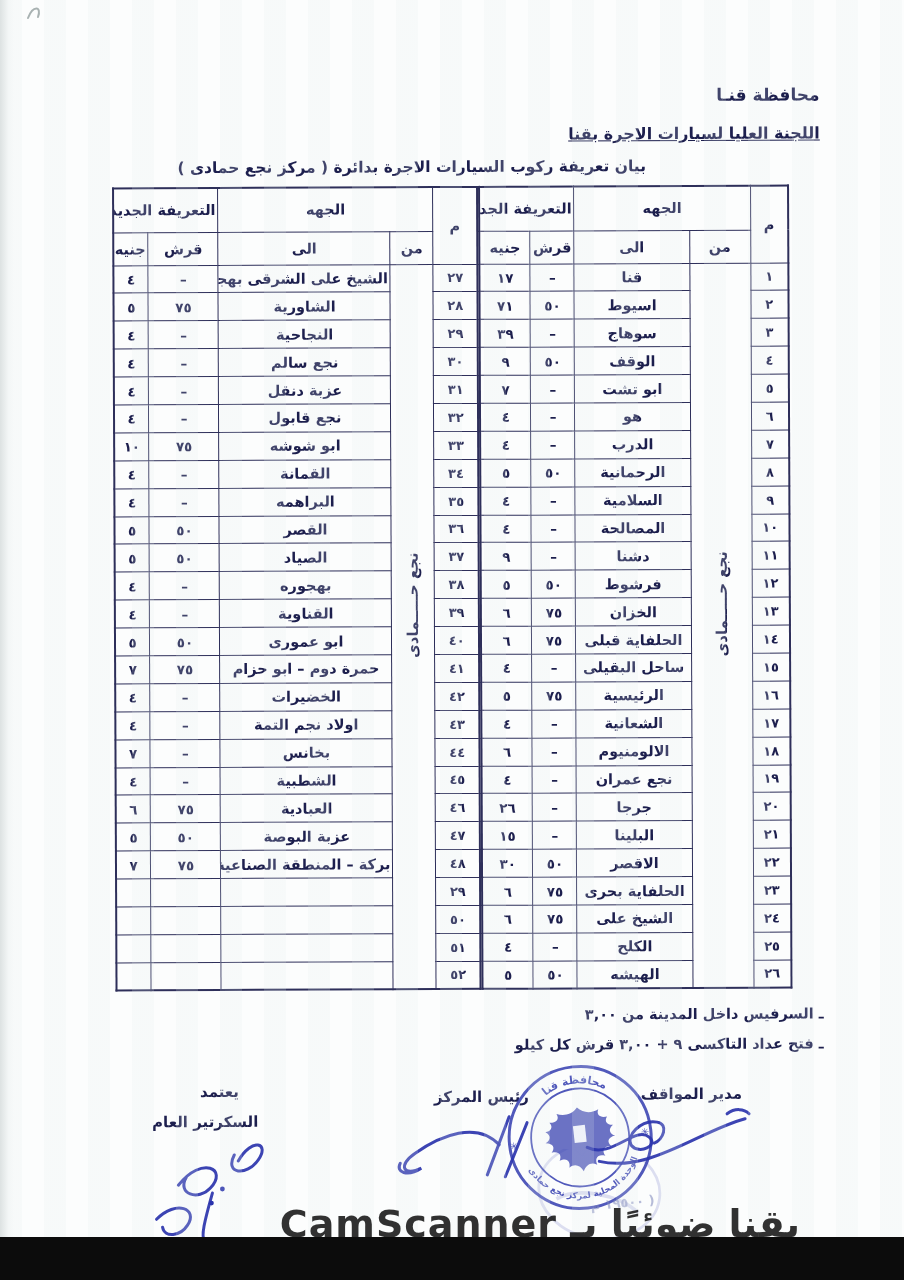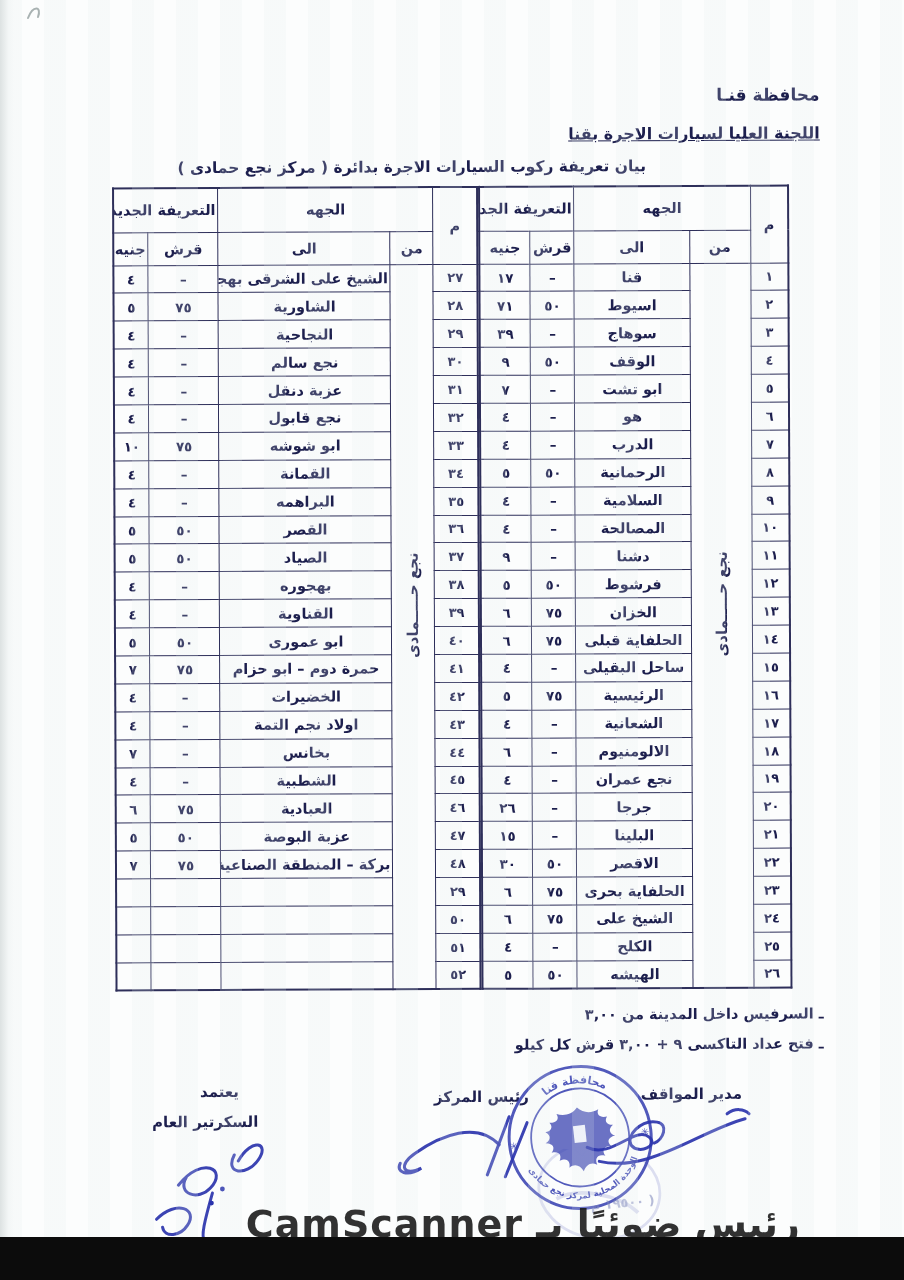--- a/index.html
+++ b/index.html
@@ -501,15 +501,15 @@
       <text x="9" y="85" font-size="10" fill="#3a43b2">✳</text>
       <text x="141" y="85" font-size="10" fill="#3a43b2">✳</text>
     </svg>
     <svg class="stamp-faint" width="150" height="110" viewBox="0 0 150 110">
       <ellipse cx="75" cy="40" rx="66" ry="52" fill="none" stroke="#3a43b2" stroke-width="3"></ellipse>
       <path d="M30,55 C50,40 95,40 120,58" fill="none" stroke="#3a43b2" stroke-width="4"></path>
     </svg>
     <div class="hand-note">( ١٩٥٠٠ م</div>
   </div>
 
-  <div class="watermark">رئيس ضوئيًا بـ CamScanner</div>
+  <div class="watermark">بقنا ضوئيًا بـ CamScanner</div>
   <div class="black-bar"></div>
 </div>
 
 </body></html>

